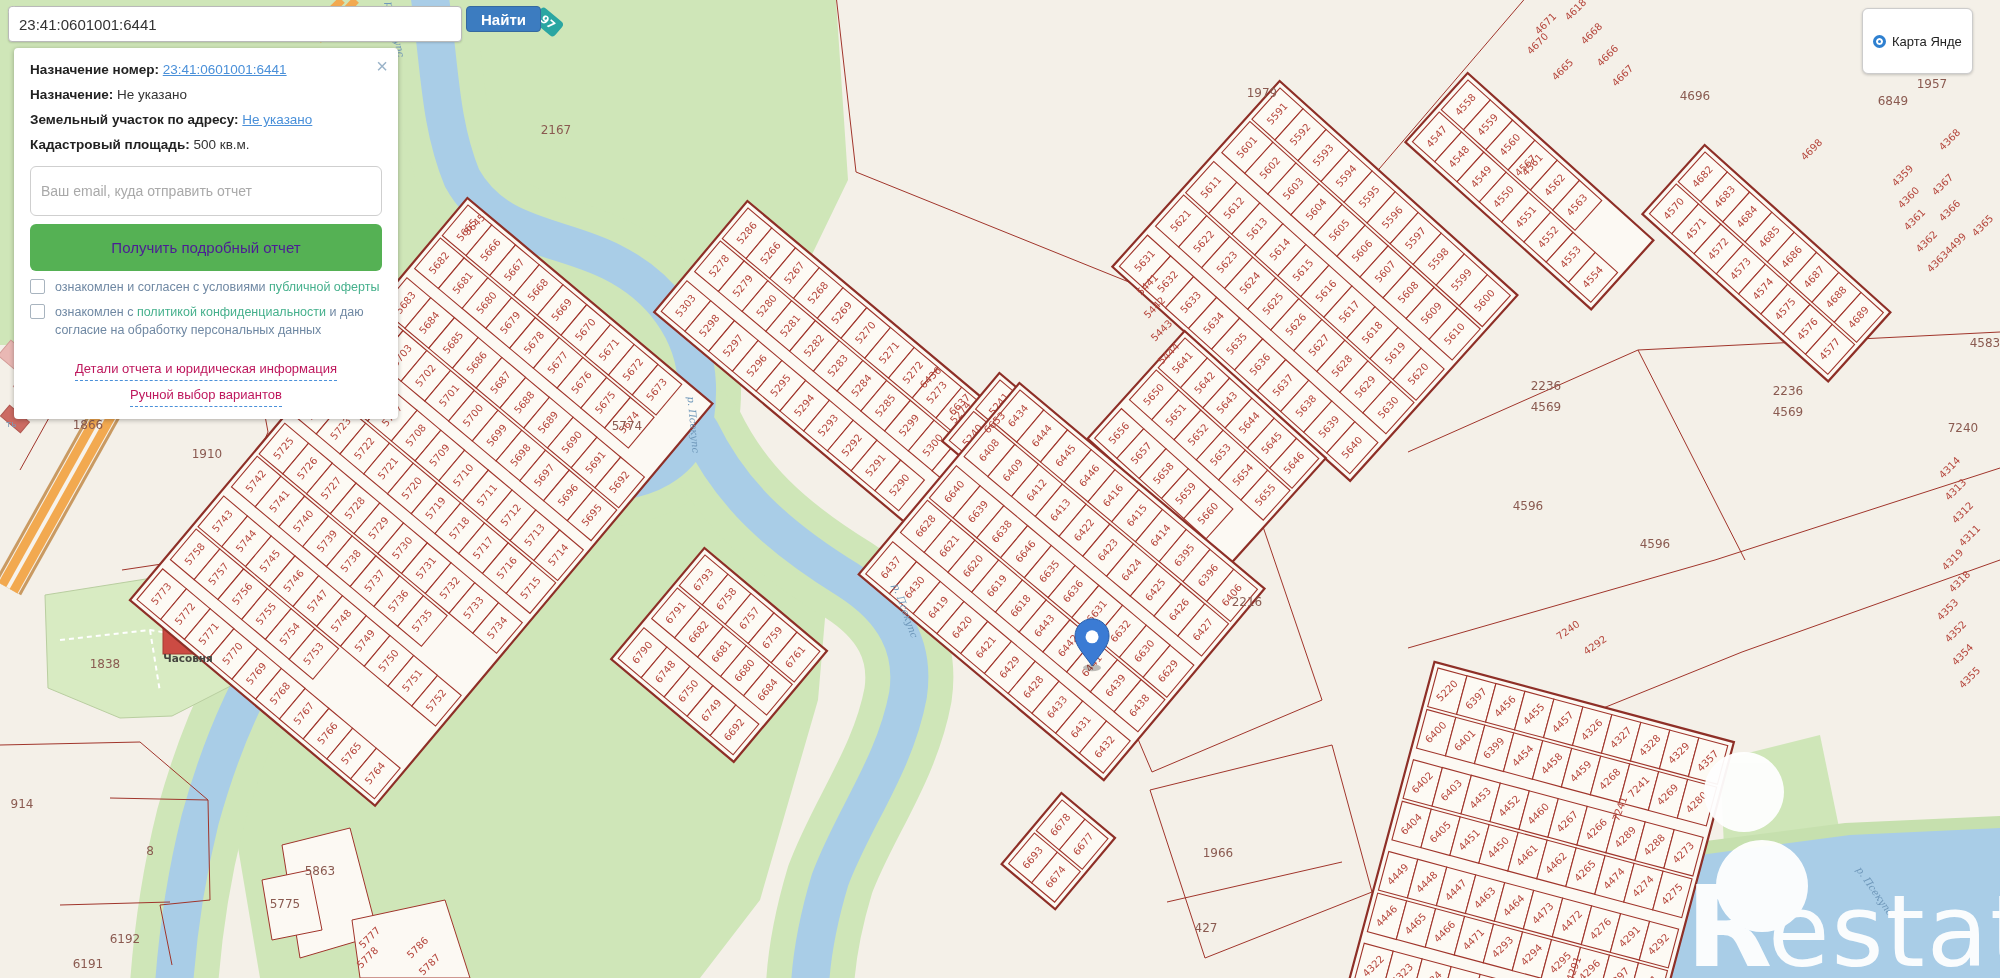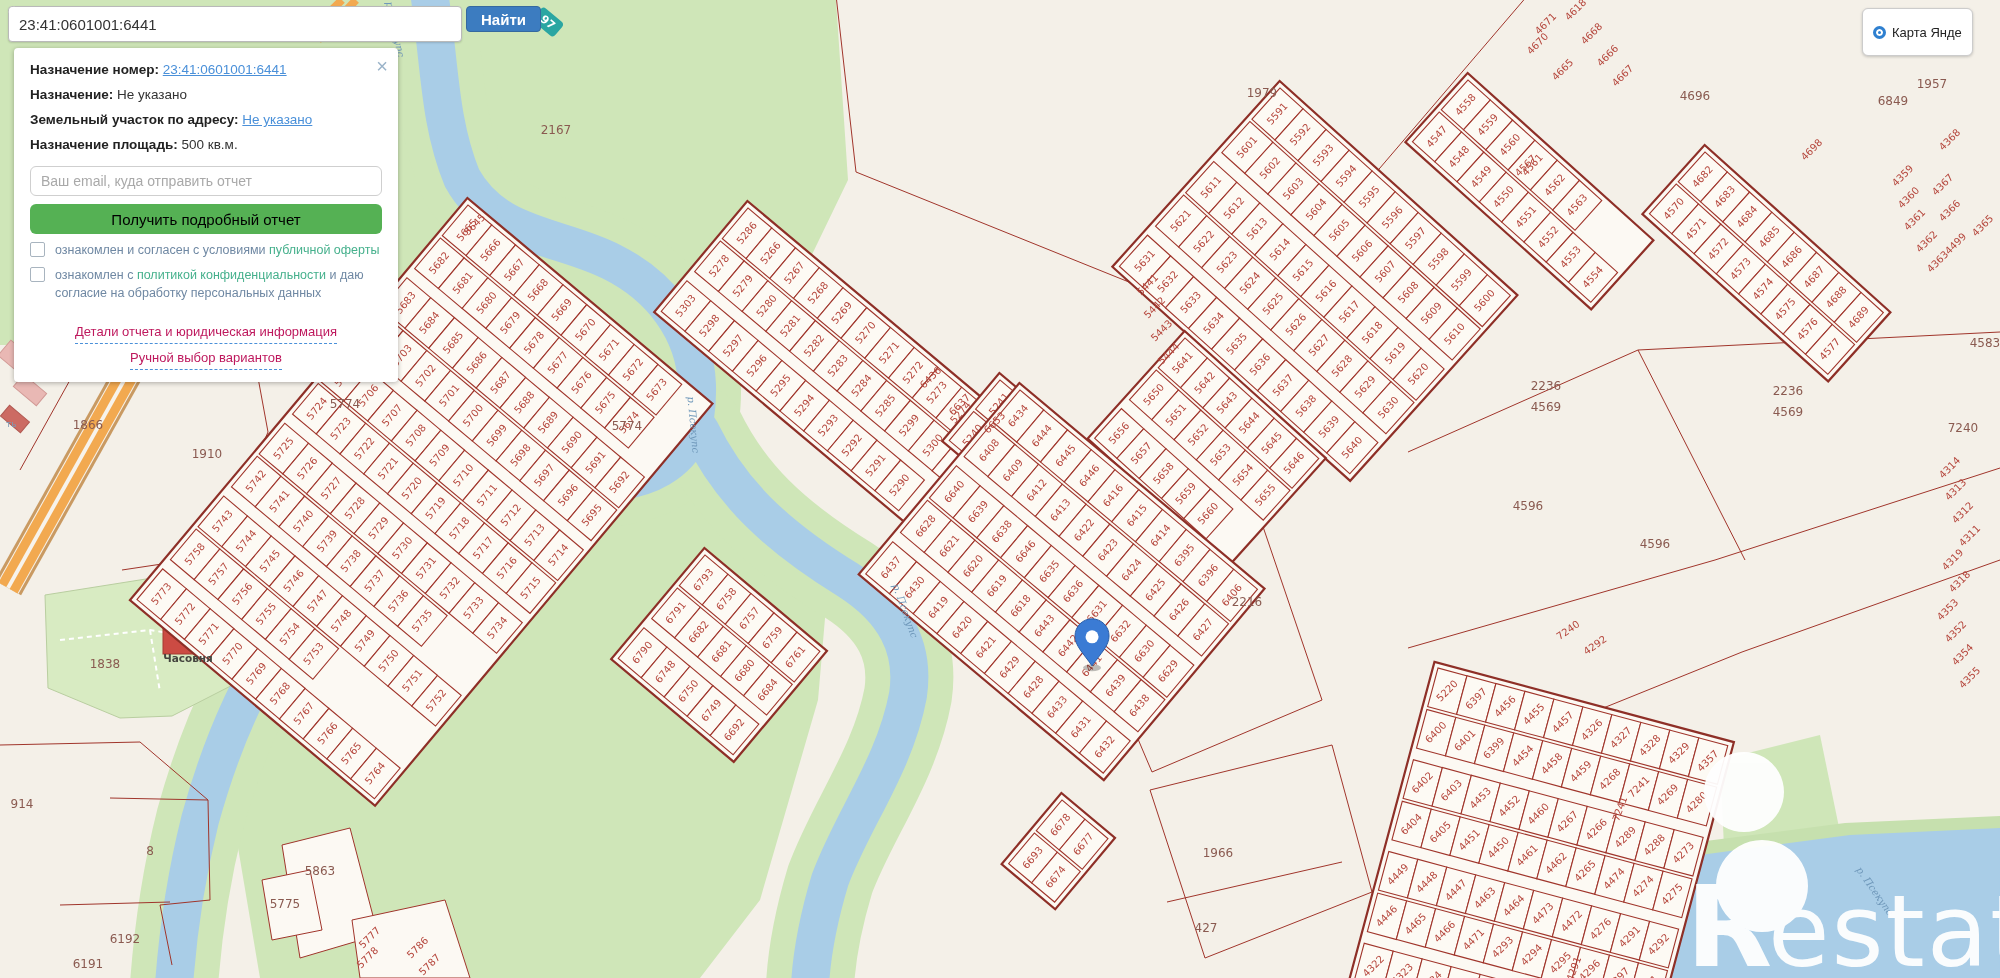--- a/index.html
+++ b/index.html
@@ -29,36 +29,36 @@
     border-radius:4px;color:#fff;font-size:15px;font-weight:bold;display:flex;align-items:center;gap:6px;cursor:pointer;
     font-family:"Liberation Sans",sans-serif;}
 
   
   .panel{position:absolute;left:14px;top:48px;width:384px;background:#fff;border-radius:4px;
     box-shadow:0 1px 5px rgba(0,0,0,.3);padding:14px 16px 12px 16px;z-index:25;box-sizing:border-box;}
   .panel .close{position:absolute;right:10px;top:8px;color:#9ab3c9;font-size:20px;line-height:20px;cursor:pointer;}
   .prow{font-size:13.5px;color:#333;margin:0 0 10px 0;}
   .prow b{color:#222;}
   .plink{color:#4a90d9;text-decoration:underline;cursor:pointer;}
-  .email{width:100%;height:30px;border:1px solid #cfcfcf;border-radius:6px;padding:0 10px;
+  .email{width:100%;height:50px;border:1px solid #cfcfcf;border-radius:6px;padding:0 10px;
     font-size:14px;color:#333;box-sizing:border-box;margin:4px 0 8px 0;outline:none;
     font-family:"Liberation Sans",sans-serif;}
   .email::placeholder{color:#a9a9a9;}
-  .bigbtn{width:100%;height:30px;background:#55b154;border:none;border-radius:6px;color:#000000;
+  .bigbtn{width:100%;height:47px;background:#55b154;border:none;border-radius:6px;color:#4c1d95;
     font-size:15px;cursor:pointer;font-family:"Liberation Sans",sans-serif;}
   .chk{display:flex;align-items:flex-start;gap:10px;font-size:12.5px;color:#6f88a3;margin-top:7px;line-height:1.45;}
   .box{width:13px;height:13px;border:1px solid #a8b4bf;border-radius:2px;background:#fff;flex:0 0 13px;margin-top:1px;cursor:pointer;}
   .tlink{color:#45b08c;cursor:pointer;}
   .blinks{text-align:center;margin-top:16px;line-height:1.6;}
   .dashlink{color:#be185d;font-size:13px;border-bottom:1px dashed #4a90d9;cursor:pointer;display:inline-block;}
 
   
   .layerpill{position:absolute;left:1862px;top:8px;height:30px;background:#fff;border:1px solid #ccc;
     border-radius:6px;box-shadow:0 1px 3px rgba(0,0,0,.2);display:flex;align-items:center;
-    padding:8px 10px;gap:6px;z-index:30;white-space:nowrap;}
+    padding:17px 10px;gap:6px;z-index:30;white-space:nowrap;}
   .radio{width:7px;height:7px;border:3px solid #2f80d0;border-radius:50%;background:#2f80d0;box-shadow:0 0 0 2px #fff inset;}
   .layerpill span.lab{font-size:13px;color:#222;}
 </style>
 </head>
 <body>
 
 <div class="stage">
 
   <svg id="map-svg" width="2000" height="978" viewBox="0 0 2000 978">
 
@@ -1056,21 +1056,21 @@
     </div>
     <div class="prow">
       <b>Назначение:</b>
       <span>Не указано</span>
     </div>
     <div class="prow">
       <b>Земельный участок по адресу:</b>
       <a class="plink">Не указано</a>
     </div>
     <div class="prow">
-      <b>Назначение площадь:</b>
+      <b>Кадастровый площадь:</b>
       <span>500 кв.м.</span>
     </div>
 
     <input class="email" type="text" placeholder="Ваш email, куда отправить отчет" style="">
 
     <button class="bigbtn">Получить подробный отчет</button>
 
     <div class="chk">
       <span class="box"></span>
       <span>

